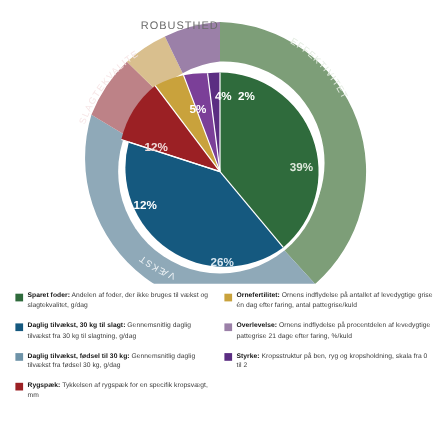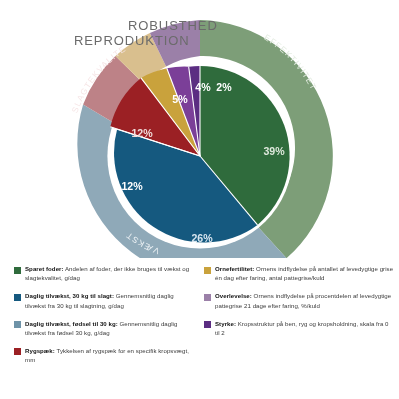--- a/index.html
+++ b/index.html
@@ -14,21 +14,21 @@
 
   
   #chart-area {
     position: absolute; left: 0; top: 0;
     width: 399px; height: 258px;
   }
   #donut { position: absolute; left: 62px; top: 18px; }
 
   .ring-label {
     position: absolute;
-    font-size: 13px;
+    font-size: 10px;
     letter-spacing: 0.9px;
     color: #6b6b6b;
     white-space: nowrap;
   }
   #lbl-robusthed { left: 128px; top: 18px; }
   #lbl-reproduktion { left: 74px; top: 33px; }
 
   
   #legend {
     position: absolute;
@@ -134,21 +134,20 @@
         <text x="140" y="224" fill="#d8e6f0">26%</text>
         <text x="70" y="172" fill="#ffffff">12%</text>
         <text x="80" y="119" fill="#f1dcdb">12%</text>
         <text x="118" y="85" fill="#ffffff">5%</text>
         <text x="141" y="73" fill="#ffffff">4%</text>
         <text x="162" y="73" fill="#ffffff">2%</text>
       </g>
     </svg>
 
     <div class="ring-label" id="lbl-robusthed">ROBUSTHED</div>
-    <div class="ring-label" id="lbl-reproduktion">REPRODUKTION</div>
   </div>
 
   <div id="legend">
 
     <div class="legend-col left">
 
       <div class="legend-item">
         <div class="swatch" style="background: rgb(47, 107, 60);"></div>
         <div class="legend-text"><span class="term">Sparet foder:</span><span> Andelen af foder, der ikke bruges til vækst og slagtekvalitet, g/dag</span></div>
       </div>

